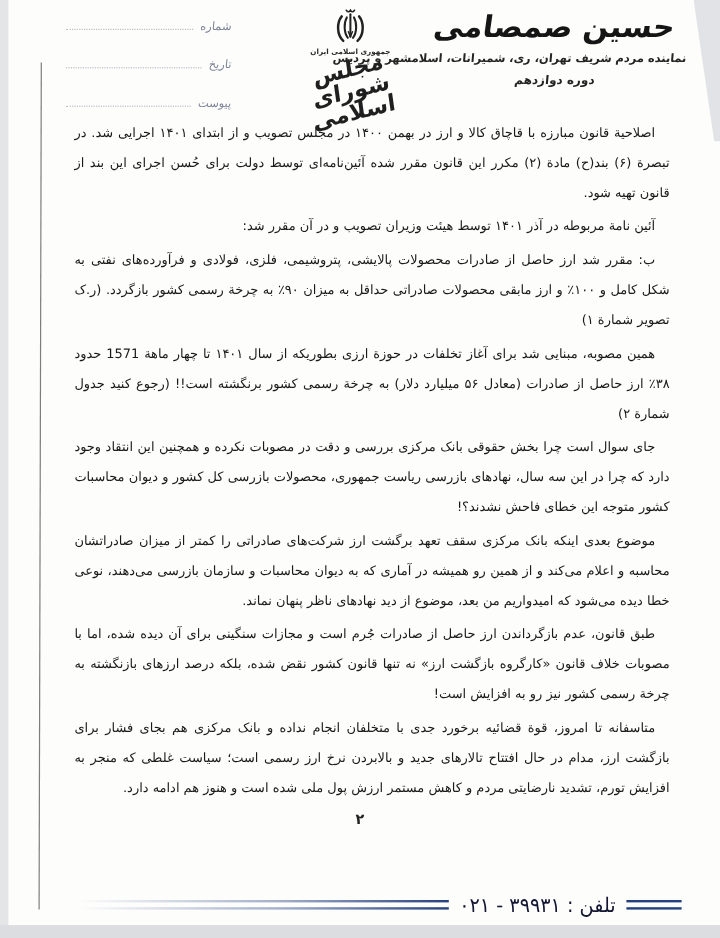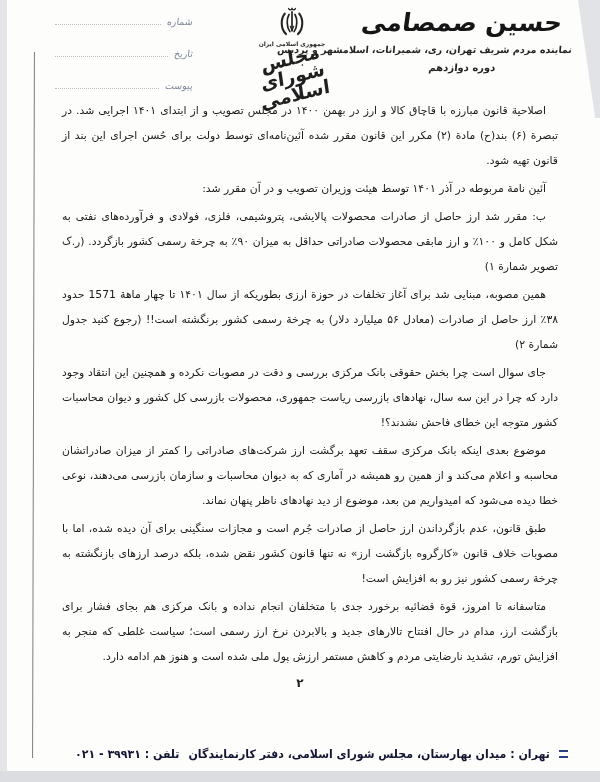--- a/index.html
+++ b/index.html
@@ -50,21 +50,21 @@
   .body-text p{margin:0 0 3px 0;text-indent:12px;font-weight:500;}
   .page-number{
     position:absolute;left:0;top:676px;width:600px;text-align:center;
     font-size:12px;font-weight:bold;color:#222;
   }
   
   .footer{
     position:absolute;left:66px;right:32px;top:745px;height:18px;
     display:flex;direction:rtl;align-items:center;gap:9px;
   }
-  .footer-text{font-size:11px;font-weight:bold;color:#131632;white-space:nowrap;transform:scaleY(1.05);}
+  .footer-text{font-size:16px;font-weight:normal;color:#131632;white-space:nowrap;transform:scaleY(1.05);}
   .rule{height:8px;display:flex;flex-direction:column;justify-content:space-between;}
   .rule .bar{height:2px;width:100%;}
   .rule-right{width:46px;}
   .rule-right .bar{background:#24407f;}
   .rule-left{flex:1;}
   .rule-left .bar{background:linear-gradient(to left,#24407f 0%,#35509076 45%,rgba(36,64,127,0) 100%);}
   .scan-band-bottom{position:absolute;left:0;bottom:0;width:600px;height:11px;background:#dcdde0;}
 </style>
 </head>
 <body>
@@ -122,21 +122,20 @@
     <p>متاسفانه تا امروز، قوة قضائیه برخورد جدی با متخلفان انجام نداده و بانک مرکزی هم بجای فشار برای بازگشت ارز، مدام در حال افتتاح تالارهای جدید و بالابردن نرخ ارز رسمی است؛ سیاست غلطی که منجر به افزایش تورم، تشدید نارضایتی مردم و کاهش مستمر ارزش پول ملی شده است و هنوز هم ادامه دارد.</p>
   </div>
 
   <div class="page-number">۲</div>
 
   <div class="footer">
     <div class="rule rule-right">
       <div class="bar"></div>
         <div class="bar"></div>
     </div>
-    <span class="footer-text">تهران : میدان بهارستان، مجلس شورای اسلامی، دفتر کارنمایندگان</span>
     <span class="footer-text">تلفن : ۳۹۹۳۱ - ۰۲۱</span>
     <div class="rule rule-left">
       <div class="bar"></div>
         <div class="bar"></div>
     </div>
   </div>
 
   <div class="scan-band-bottom"></div>
 </div>
 

